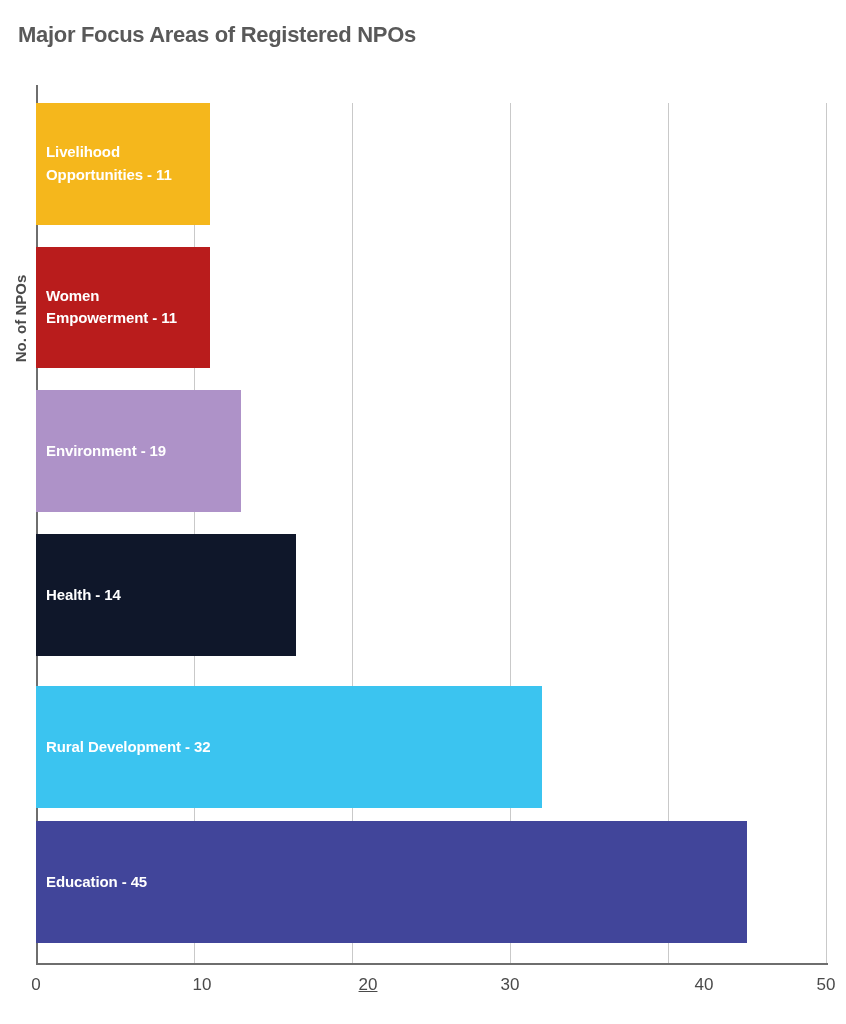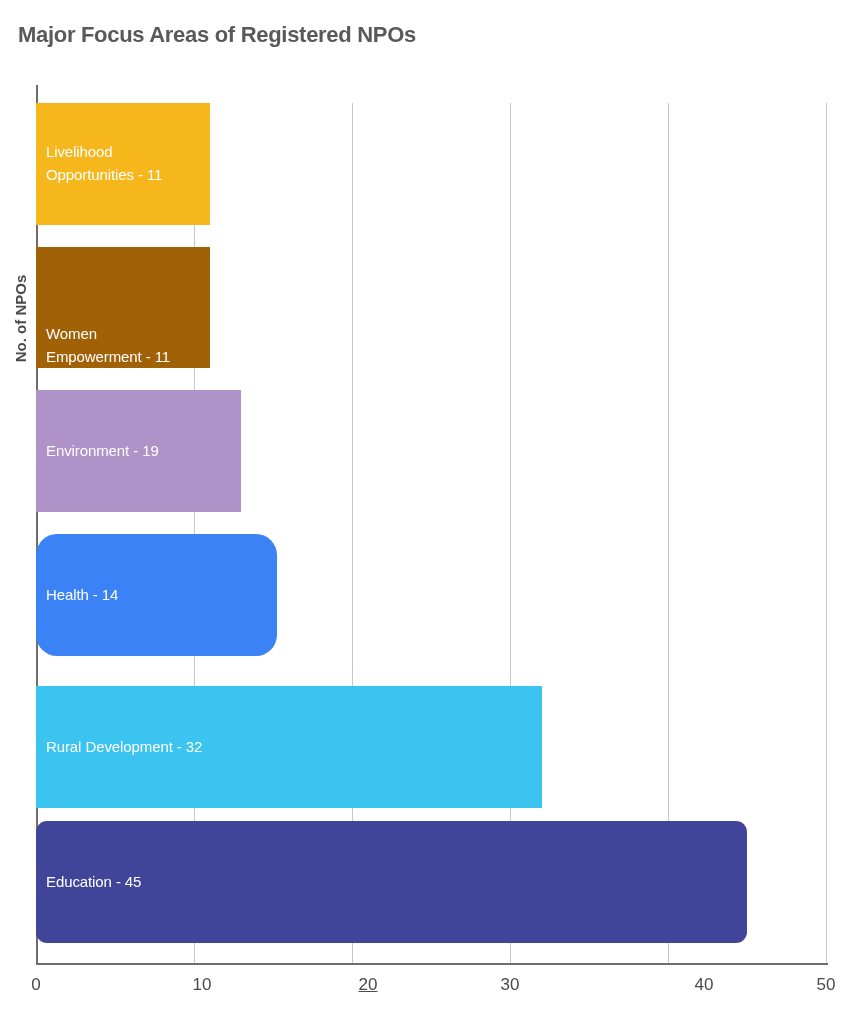--- a/index.html
+++ b/index.html
@@ -107,21 +107,21 @@
     position: absolute;
     left: 0;
     top: 0;
     height: 100%;
     display: flex;
     align-items: center;
   }
   .bar-label {
     color: #ffffff;
     font-size: 15px;
-    font-weight: 400;
+    font-weight: 700;
     padding-left: 10px;
     line-height: 1.5;
     white-space: pre-line;
     letter-spacing: -0.1px;
   }
 
   
   #x-ticks {
     position: absolute;
     left: 0;
@@ -157,42 +157,42 @@
         <div class="gridline" style="left: 790px;"></div>
       </div>
     <div id="bars">
         <div class="bar-row" style="top: 18px; height: 121.667px;">
           <div class="bar" style="width: 173.8px; background: rgb(245, 183, 28);">
             <span class="bar-label">Livelihood
 Opportunities - 11</span>
           </div>
         </div>
         <div class="bar-row" style="top: 161.667px; height: 121.667px;">
-          <div class="bar" style="width: 173.8px; background: #a16207; align-items: flex-end;">
+          <div class="bar" style="width: 173.8px; background: #b91c1c;">
             <span class="bar-label">Women
 Empowerment - 11</span>
           </div>
         </div>
         <div class="bar-row" style="top: 305.333px; height: 121.667px;">
           <div class="bar" style="width: 205.4px; background: rgb(174, 146, 200);">
             <span class="bar-label">Environment - 19</span>
           </div>
         </div>
         <div class="bar-row" style="top: 449px; height: 121.667px;">
-          <div class="bar" style="width: 241px; background: #3b82f6; border-radius: 21px;">
+          <div class="bar" style="width: 260px; background: #0f172a;">
             <span class="bar-label">Health - 14</span>
           </div>
         </div>
         <div class="bar-row" style="top: 601px; height: 121.667px;">
           <div class="bar" style="width: 505.6px; background: rgb(59, 196, 240);">
             <span class="bar-label">Rural Development - 32</span>
           </div>
         </div>
         <div class="bar-row" style="top: 736.333px; height: 121.667px;">
-          <div class="bar" style="width: 711px; background: rgb(65, 69, 154); border-radius: 11px;">
+          <div class="bar" style="width: 711px; background: rgb(65, 69, 154);">
             <span class="bar-label">Education - 45</span>
           </div>
         </div>
       </div>
   </div>
 
   <div id="x-axis-line"></div>
 
   <div id="x-ticks">
       <div class="x-tick" style="left: 36px;">0</div>

